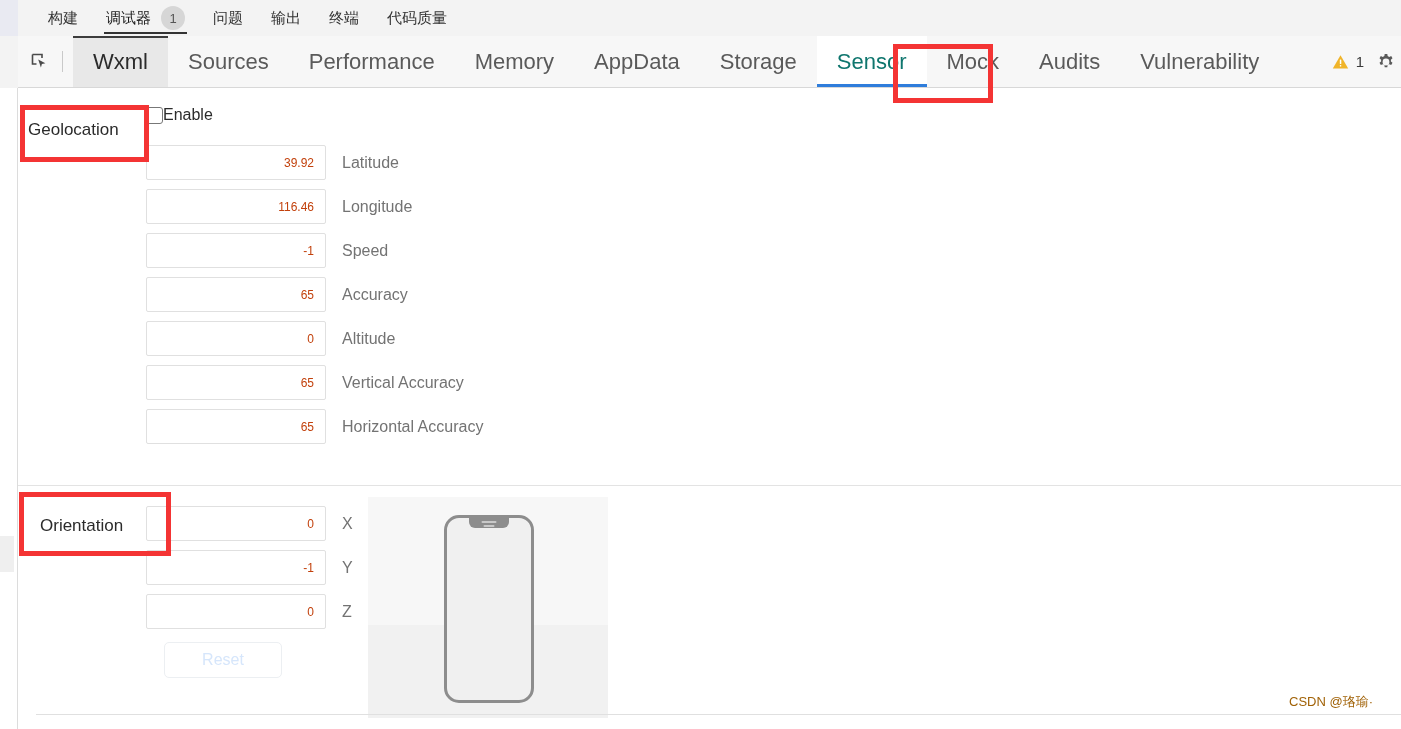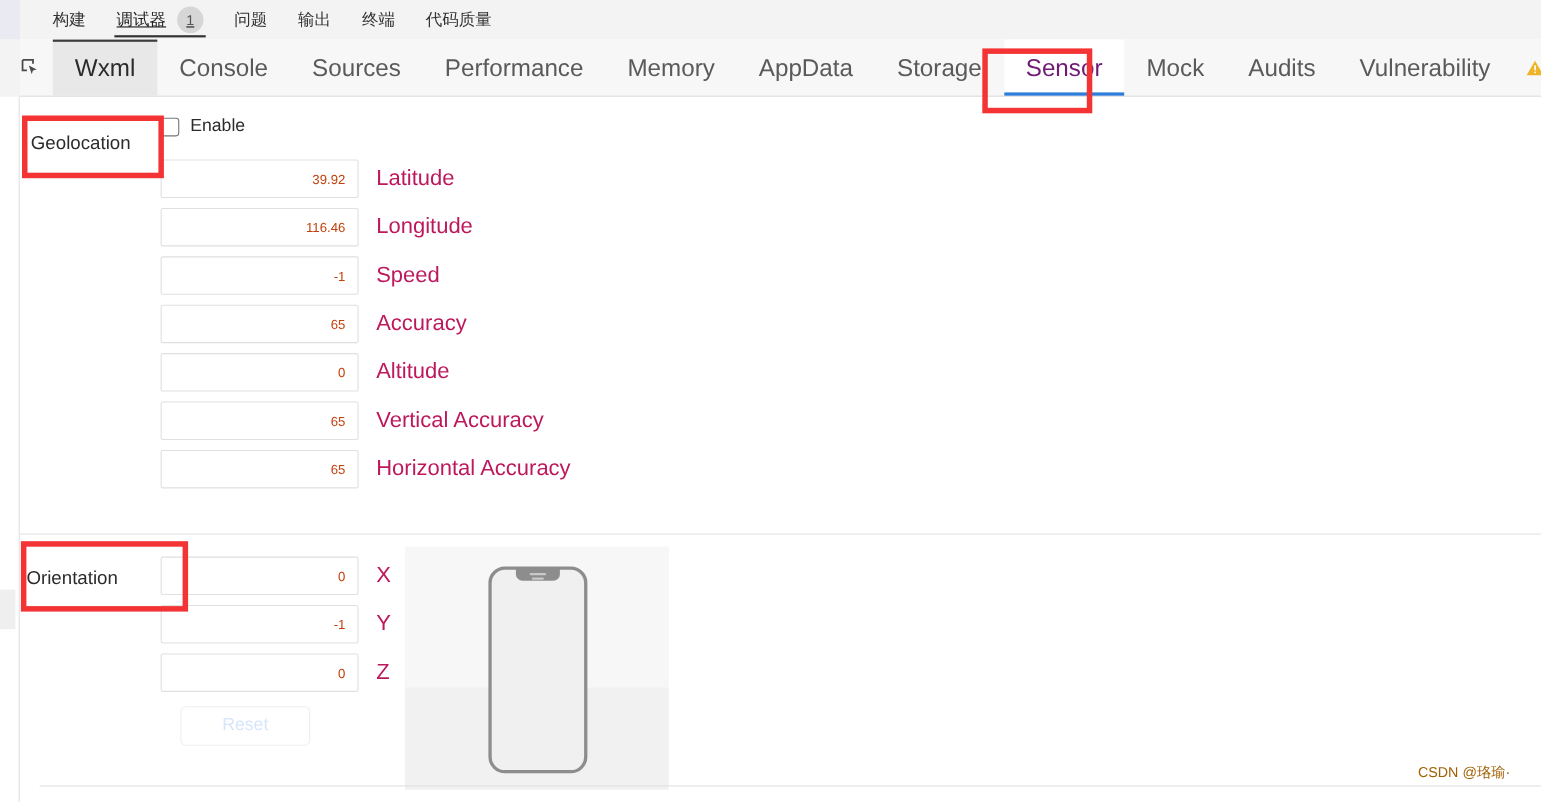--- a/index.html
+++ b/index.html
@@ -50,21 +50,21 @@
     position: relative;
     height: 36px;
     display: flex; align-items: center;
     padding: 0 14px;
     font-size: 15px;
     color: #333333;
     white-space: nowrap;
     cursor: default;
     text-align: center;
   }
-  .panel-tab.active { color: #1a1a1a; text-decoration: underline; }
+  .panel-tab.active { color: #1a1a1a; }
   .panel-tab.active::after {
     content: "";
     position: absolute;
     left: 12px; right: 12px; bottom: 2px;
     height: 2px;
     background: #333333;
   }
   .tab-badge {
     display: inline-flex;
     align-items: center; justify-content: center;
@@ -112,21 +112,21 @@
   .dt-tab.selected {
     background: #e8e8e8;
     color: #2b2b2b;
   }
   .dt-tab.selected::before {
     content: "";
     position: absolute; left: 0; right: 0; top: 0;
     height: 2px; background: #3c3c3c;
   }
   .dt-tab.active-blue {
-    color: #701a75;
+    color: #0f766e;
     background: #ffffff;
   }
   .dt-tab.active-blue::after {
     content: "";
     position: absolute; left: 0; right: 0; bottom: 0;
     height: 3px; background: #2f7ddb;
   }
   .dt-right {
     display: flex; align-items: center;
     padding-right: 2px;
@@ -164,25 +164,25 @@
     height: 242px;
   }
 
   .section-label {
     position: absolute;
     font-size: 17px;
     color: #2b2b2b;
     white-space: nowrap;
   }
   #geo-label { left: 10px; top: 32px; }
-  #orient-label { left: 6px; top: 30px; }
+  #orient-label { left: 22px; top: 30px; }
 
   .enable-row {
     position: absolute; left: 128px; top: 18px;
-    display: flex; align-items: center; gap: 10px;
+    display: flex; align-items: center; 
     cursor: default;
   }
   .checkbox {
     width: 17px; height: 17px;
     border: 1.6px solid #777777;
     border-radius: 3px;
     background: #ffffff;
   }
   .enable-label { font-size: 16px; color: #2b2b2b; }
 
@@ -201,22 +201,22 @@
     border-radius: 2px;
     display: flex; align-items: center; justify-content: flex-end;
     padding-right: 11px;
     font-size: 12px;
     color: #c2410c;
     font-family: "Liberation Sans", sans-serif;
     cursor: text;
   }
   .field-name {
     margin-left: 16px;
-    font-size: 20px;
-    color: #be185d;
+    font-size: 16px;
+    color: #737373;
     white-space: nowrap;
   }
   .reset-btn {
     margin-top: 13px;
     margin-left: 18px;
     width: 118px; height: 36px;
     border: 1px solid #eceff2;
     border-radius: 5px;
     background: #ffffff;
     display: flex; align-items: center; justify-content: center;
@@ -338,23 +338,20 @@
         <path d="M2.5 2.5 H12 V6 M2.5 2.5 V12 H6.5" fill="none" stroke="#4a4a4a" stroke-width="1.6"></path>
         <path d="M8.2 7.6 L15.4 11.2 L11.9 12.0 L10.9 15.4 Z" fill="#4a4a4a"></path>
       </svg>
     </div>
     <div class="bar-divider"></div>
     <div class="dt-tabs" id="dt-tabs">
         <div class="dt-tab selected">
           <span>Wxml</span>
         </div>
         <div class="dt-tab">
-          <span>Console</span>
-        </div>
-        <div class="dt-tab">
           <span>Sources</span>
         </div>
         <div class="dt-tab">
           <span>Performance</span>
         </div>
         <div class="dt-tab">
           <span>Memory</span>
         </div>
         <div class="dt-tab">
           <span>AppData</span>

